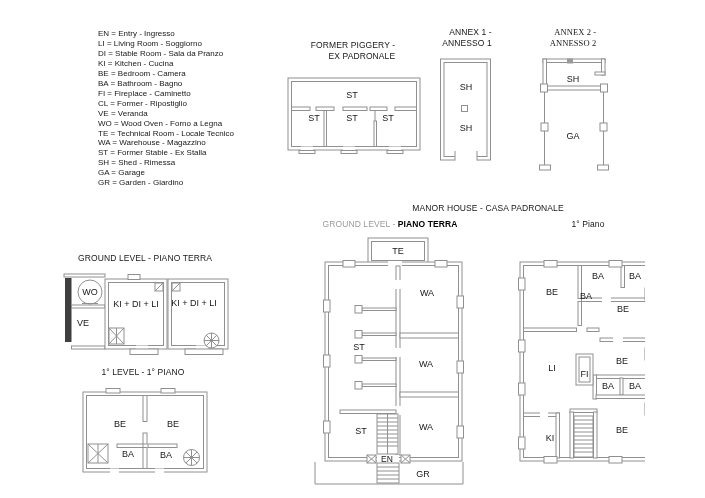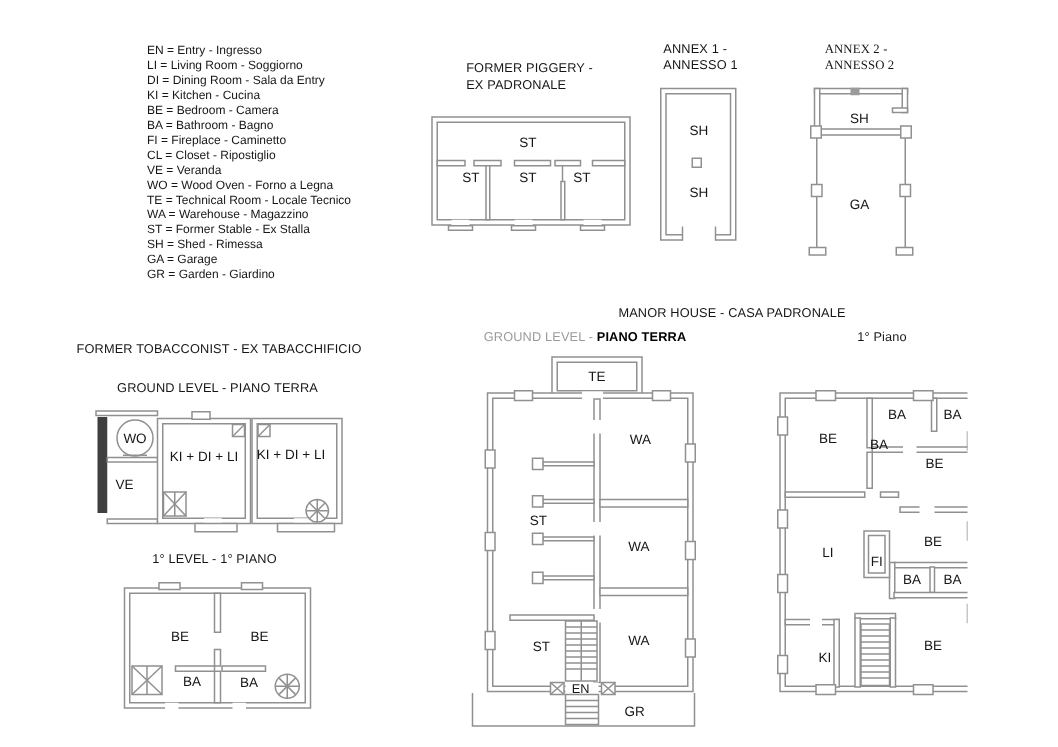--- a/index.html
+++ b/index.html
@@ -1,18 +1,18 @@
 <!DOCTYPE html>
 <html><head>
 <meta charset="utf-8">
 <style>
   html,body{margin:0;padding:0;background:#fff;}
   #canvas{position:relative;width:645px;height:498px;background:#ffffff;overflow:hidden;
           font-family:"Liberation Sans",sans-serif;color:#161616;}
-  .t{position:absolute;transform:translateX(-50%);white-space:nowrap;text-align:left;
+  .t{position:absolute;transform:translateX(-50%);white-space:nowrap;text-align:right;
      font-size:8.5px;letter-spacing:.1px;color:#161616;line-height:10.5px;}
   .legend{position:absolute;left:98px;top:29px;font-size:8px;line-height:9.95px;color:#161616;}
   svg{position:absolute;overflow:visible;}
   .w{fill:#ffffff;stroke:#909090;stroke-width:1;}
   .ln{stroke:#909090;stroke-width:1;fill:none;}
   .er{fill:#ffffff;stroke:none;}
   .dk{fill:#3f3f3f;stroke:none;}
   .blk{fill:#9a9a9a;stroke:none;}
   .lbl{font-family:"Liberation Sans",sans-serif;font-size:9px;fill:#161616;text-anchor:middle;}
   .lbl2{font-family:"Liberation Sans",sans-serif;font-size:8.5px;fill:#161616;text-anchor:middle;}
@@ -21,26 +21,26 @@
   .scrollbar{position:absolute;left:688px;top:490px;width:17px;height:4px;background:#9b9b9b;border-radius:2px;}
 </style>
 </head>
 <body>
 
 <div id="canvas">
 
   <div class="legend">
     <div>EN = Entry - Ingresso</div>
     <div>LI = Living Room - Soggiorno</div>
-    <div>DI = Dining Room - Sala da Entry</div>
+    <div>DI = Stable Room - Sala da Pranzo</div>
     <div>KI = Kitchen - Cucina</div>
     <div>BE = Bedroom - Camera</div>
     <div>BA = Bathroom - Bagno</div>
     <div>FI = Fireplace - Caminetto</div>
-    <div>CL = Closet - Ripostiglio</div>
+    <div>CL = Former - Ripostiglio</div>
     <div>VE = Veranda</div>
     <div>WO = Wood Oven - Forno a Legna</div>
     <div>TE = Technical Room - Locale Tecnico</div>
     <div>WA = Warehouse - Magazzino</div>
     <div>ST = Former Stable - Ex Stalla</div>
     <div>SH = Shed - Rimessa</div>
     <div>GA = Garage</div>
     <div>GR = Garden - Giardino</div>
   </div>
 
@@ -49,21 +49,20 @@
     <div>EX PADRONALE</div>
   </div>
   <div class="t" style="left:467px;top:27px;">
     <div>ANNEX 1 -</div>
     <div>ANNESSO 1</div>
   </div>
   <div class="t" style="left:573px;top:27px;font-family:Liberation Serif, serif;">
     <div>ANNEX 2 -</div>
     <div>ANNESSO 2</div>
   </div>
-  <div class="t" style="left:146px;top:227px;">FORMER TOBACCONIST - EX TABACCHIFICIO</div>
   <div class="t" style="left:145px;top:253px;">GROUND LEVEL - PIANO TERRA</div>
   <div class="t" style="left:143px;top:367px;">1° LEVEL - 1° PIANO</div>
   <div class="t" style="left:488px;top:203px;">MANOR HOUSE - CASA PADRONALE</div>
   <div class="t" style="left:390px;top:219px;">
     <span class="gray">GROUND LEVEL - </span><span class="bold">PIANO TERRA</span>
   </div>
   <div class="t" style="left:588px;top:219px;">1° Piano</div>
 
   <svg style="left:286px;top:76px;" width="136" height="78" viewBox="0 0 136 78">
     <g>

